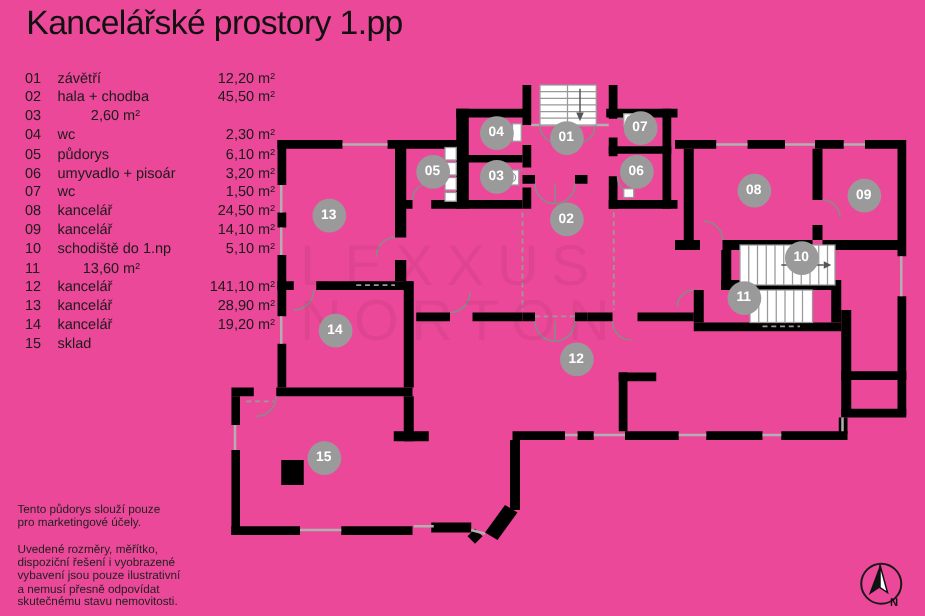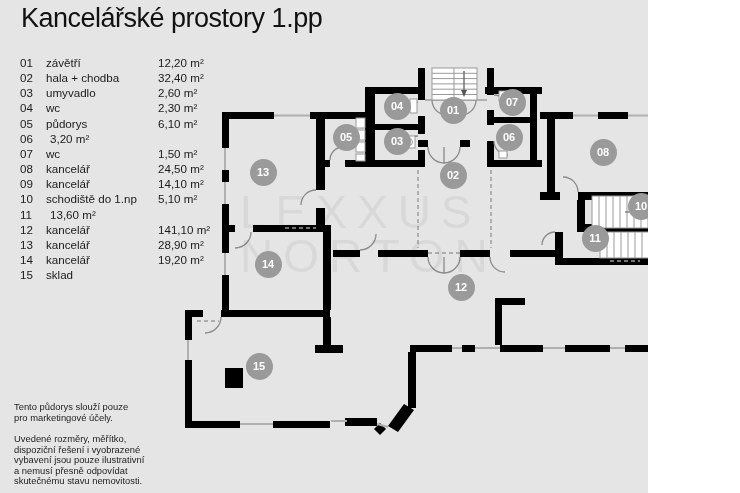--- a/index.html
+++ b/index.html
@@ -1,23 +1,23 @@
 <!DOCTYPE html>
 <html><head>
 <meta charset="utf-8">
 <style>
   html,body{margin:0;padding:0;background:#fff;}
-  #stage{position:relative;width:648px;height:493px;background:#e5e5e5;overflow:hidden;
+  #stage{position:relative;width:740px;height:493px;background:#ec4899;overflow:hidden;
          font-family:"Liberation Sans",sans-serif;color:#1a1a1a;}
   #title{position:absolute;left:21px;top:3px;font-size:27px;letter-spacing:-0.5px;color:#111;white-space:nowrap;}
   #legend{position:absolute;left:20px;top:55px;width:200px;font-size:11.6px;line-height:15.15px;}
   .lrow{display:flex;white-space:nowrap;}
   .lnum{width:26px;flex:0 0 26px;}
   .llabel{flex:1 1 auto;}
-  .larea{flex:0 0 auto;text-align:left;min-width:62px;margin-left:4px;}
+  .larea{flex:0 0 auto;text-align:right;min-width:62px;margin-left:4px;}
   #disc1,#disc2{position:absolute;left:14px;font-size:9.4px;line-height:10.6px;color:#222;}
   #disc1{top:402px;}
   #disc2{top:434px;}
   #plan{position:absolute;left:185px;top:40px;width:555px;height:400px;}
   #plansvg{position:absolute;left:0;top:0;}
   .badge{position:absolute;width:27px;height:27px;border-radius:50%;background:#9a9a9a;
          color:#fff;font-size:11px;font-weight:bold;line-height:27px;text-align:center;z-index:5;}
   #watermark{position:absolute;left:240px;top:190px;font-size:46px;font-weight:normal;
              letter-spacing:10px;color:rgba(0,0,0,0.055);line-height:44px;z-index:1;white-space:nowrap;}
   #compass{position:absolute;left:683px;top:446px;width:46px;height:46px;}
@@ -31,39 +31,39 @@
 
   <div id="legend">
     <div class="lrow">
         <span class="lnum">01</span>
         <span class="llabel">závětří</span>
         <span class="larea">12,20 m²</span>
       </div>
     <div class="lrow">
         <span class="lnum">02</span>
         <span class="llabel">hala + chodba</span>
-        <span class="larea">32,40 m²</span>
+        <span class="larea">45,50 m²</span>
       </div>
     <div class="lrow">
         <span class="lnum">03</span>
-        <span class="llabel">umyvadlo</span>
         <span class="larea">2,60 m²</span>
       </div>
     <div class="lrow">
         <span class="lnum">04</span>
         <span class="llabel">wc</span>
         <span class="larea">2,30 m²</span>
       </div>
     <div class="lrow">
         <span class="lnum">05</span>
         <span class="llabel">půdorys</span>
         <span class="larea">6,10 m²</span>
       </div>
     <div class="lrow">
         <span class="lnum">06</span>
+        <span class="llabel">umyvadlo + pisoár</span>
         <span class="larea">3,20 m²</span>
       </div>
     <div class="lrow">
         <span class="lnum">07</span>
         <span class="llabel">wc</span>
         <span class="larea">1,50 m²</span>
       </div>
     <div class="lrow">
         <span class="lnum">08</span>
         <span class="llabel">kancelář</span>

